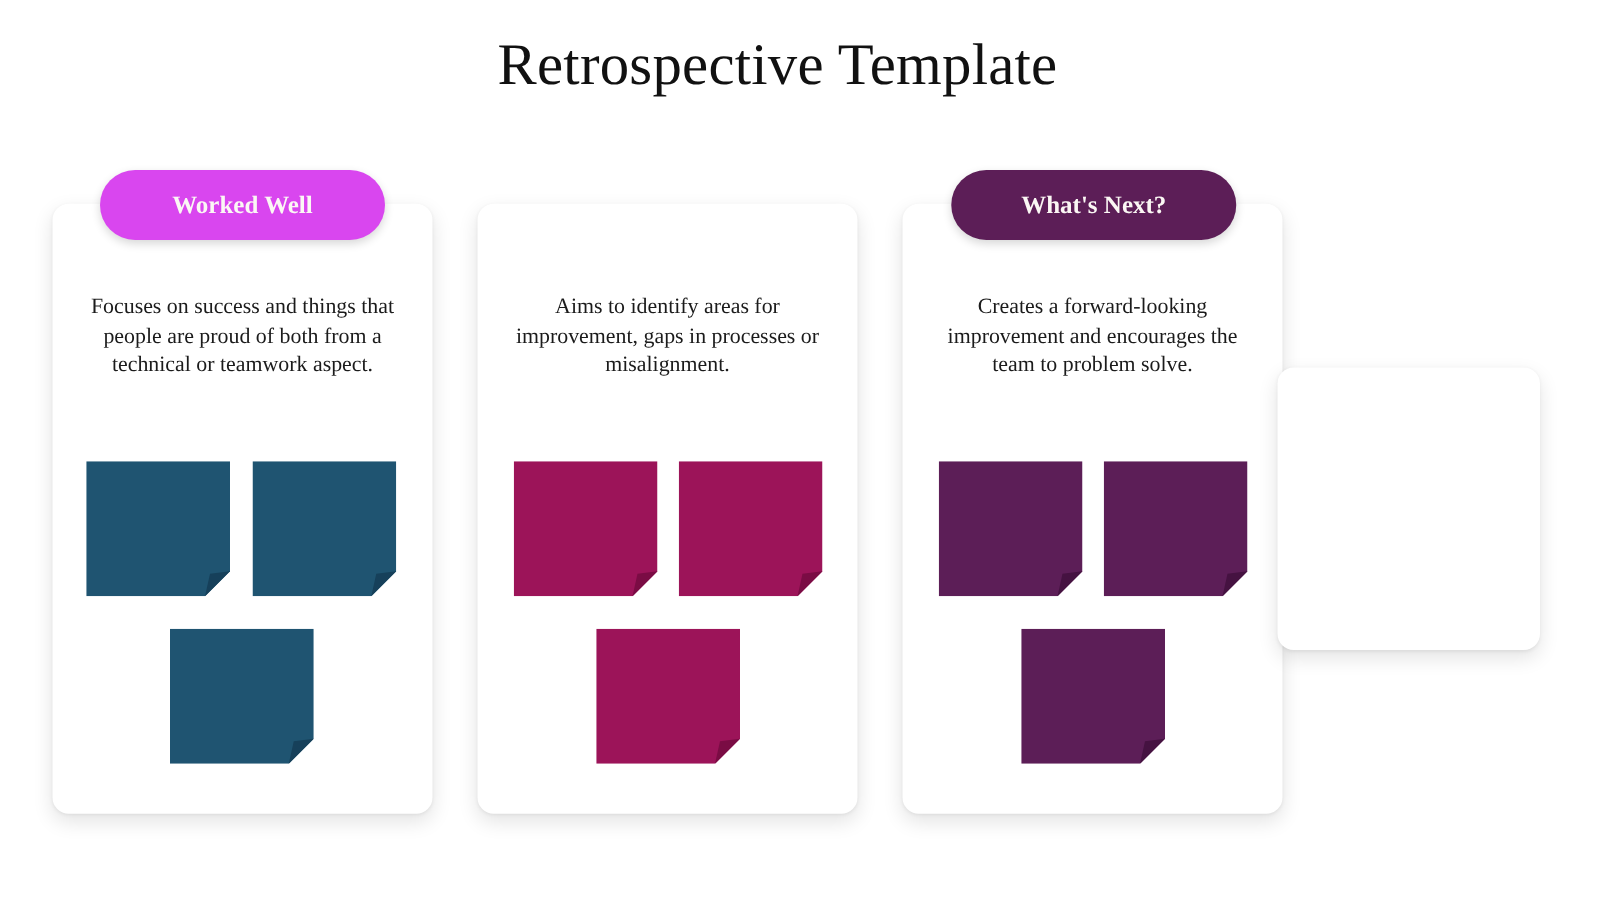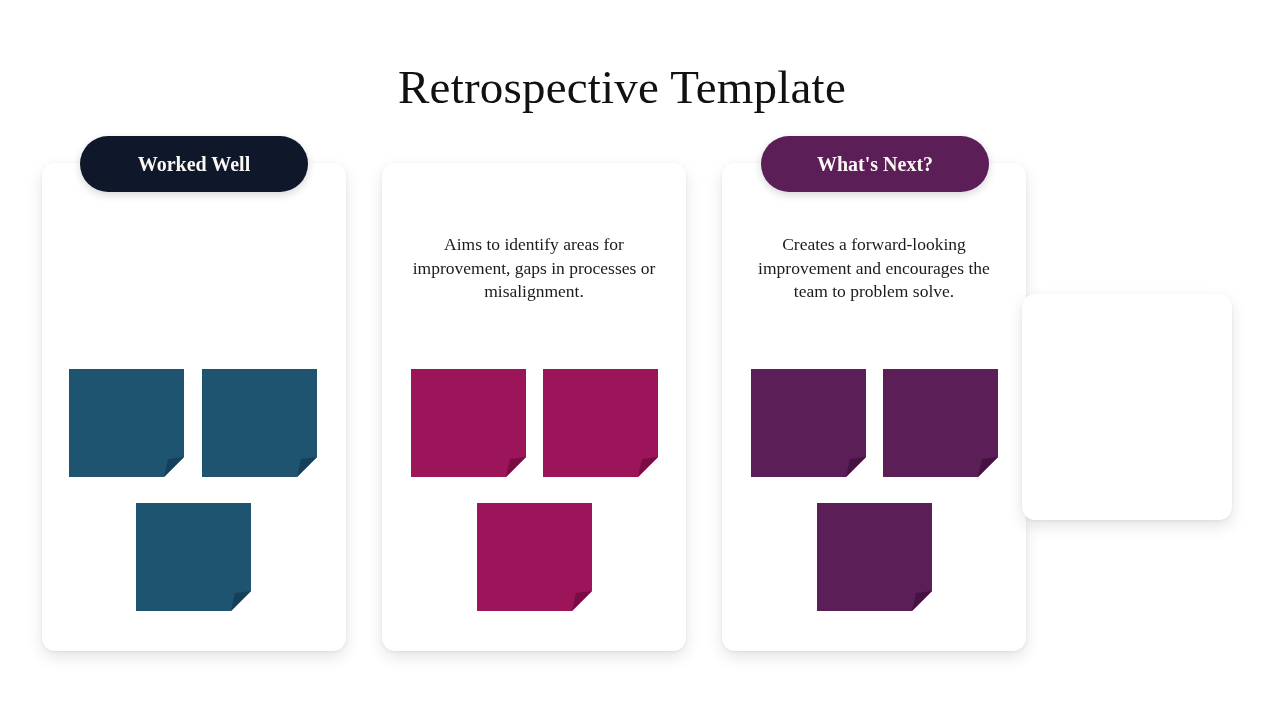--- a/index.html
+++ b/index.html
@@ -28,21 +28,20 @@
     top: 22px;
     width: 1244px;
     text-align: center;
     font-family: "Liberation Serif", "DejaVu Serif", serif;
     font-size: 47px;
     font-weight: 400;
     color: #111111;
     letter-spacing: 0.2px;
     line-height: 60px;
     white-space: nowrap;
-    margin-top: 35px;
   }
 
   
   .card {
     position: absolute;
     background: #ffffff;
     border-radius: 13px;
     box-shadow: 0 6px 16px rgba(0,0,0,0.11), 0 1px 3px rgba(0,0,0,0.06);
   }
   .card-1 { left: 42px;  top: 163px; width: 304px; height: 488px; }
@@ -127,29 +126,30 @@
 
   <div class="card card-1"></div>
 
   <div class="card card-2"></div>
 
   <div class="card card-3"></div>
 
   <div class="card card-4"></div>
 
 
-  <div class="pill pill-1" style="background: #0f172a;">
+  <div class="pill pill-1" style="background: #d946ef;">
     <span>Worked Well</span>
   </div>
 
 
   <div class="pill pill-3" style="background: rgb(92, 30, 87);">
     <span>What's Next?</span>
   </div>
 
+  <div class="card-desc desc-1">Focuses on success and things that people are proud of both from a technical or teamwork aspect.</div>
 
   <div class="card-desc desc-2">Aims to identify areas for improvement, gaps in processes or misalignment.</div>
 
   <div class="card-desc desc-3">Creates a forward-looking improvement and encourages the team to problem solve.</div>
 
   <div class="sticky n1-a">
     <svg viewBox="0 0 115 108">
       <path d="M0 0 H115 V88 L95 108 H0 Z" fill="#1f5471"></path>
       <path d="M115 88 L95 108 L99 90 Z" fill="#16405a"></path>
     </svg>

